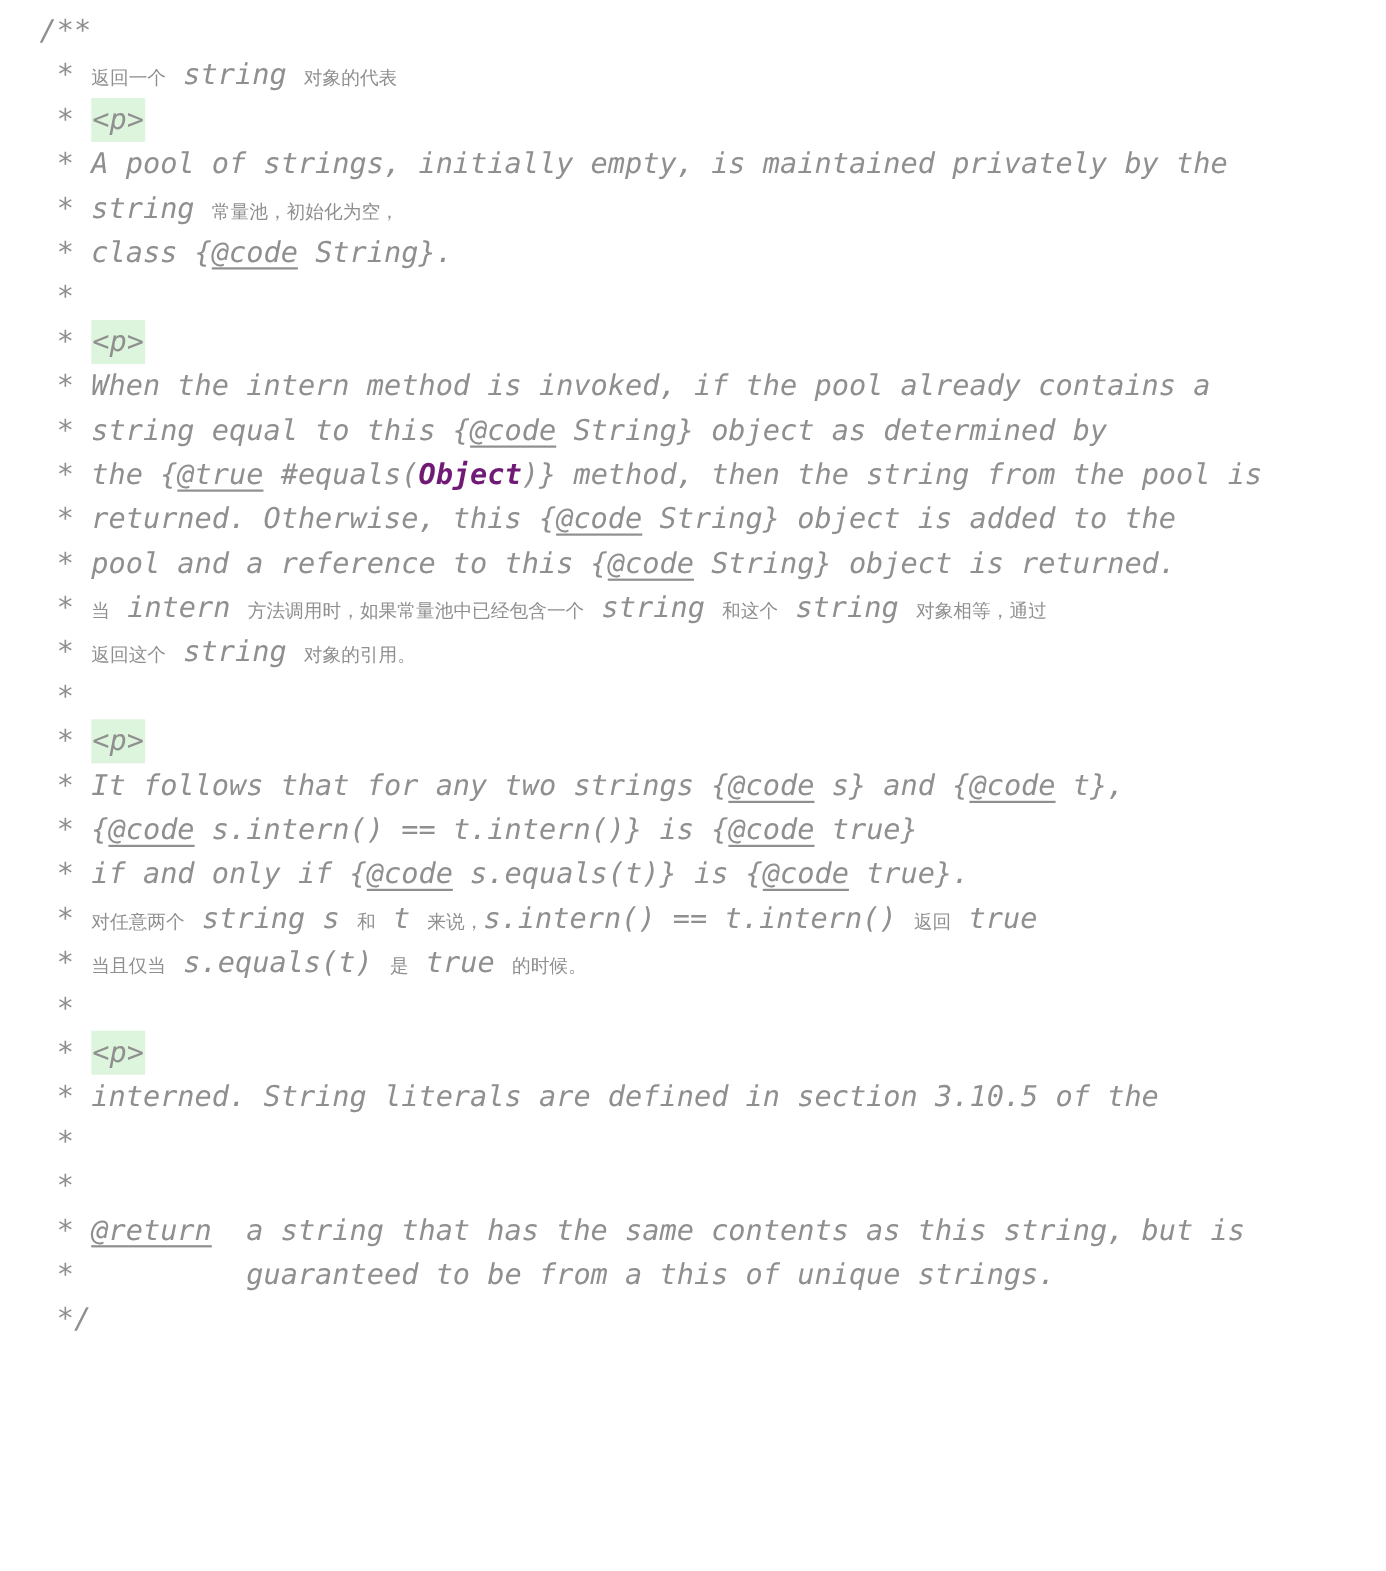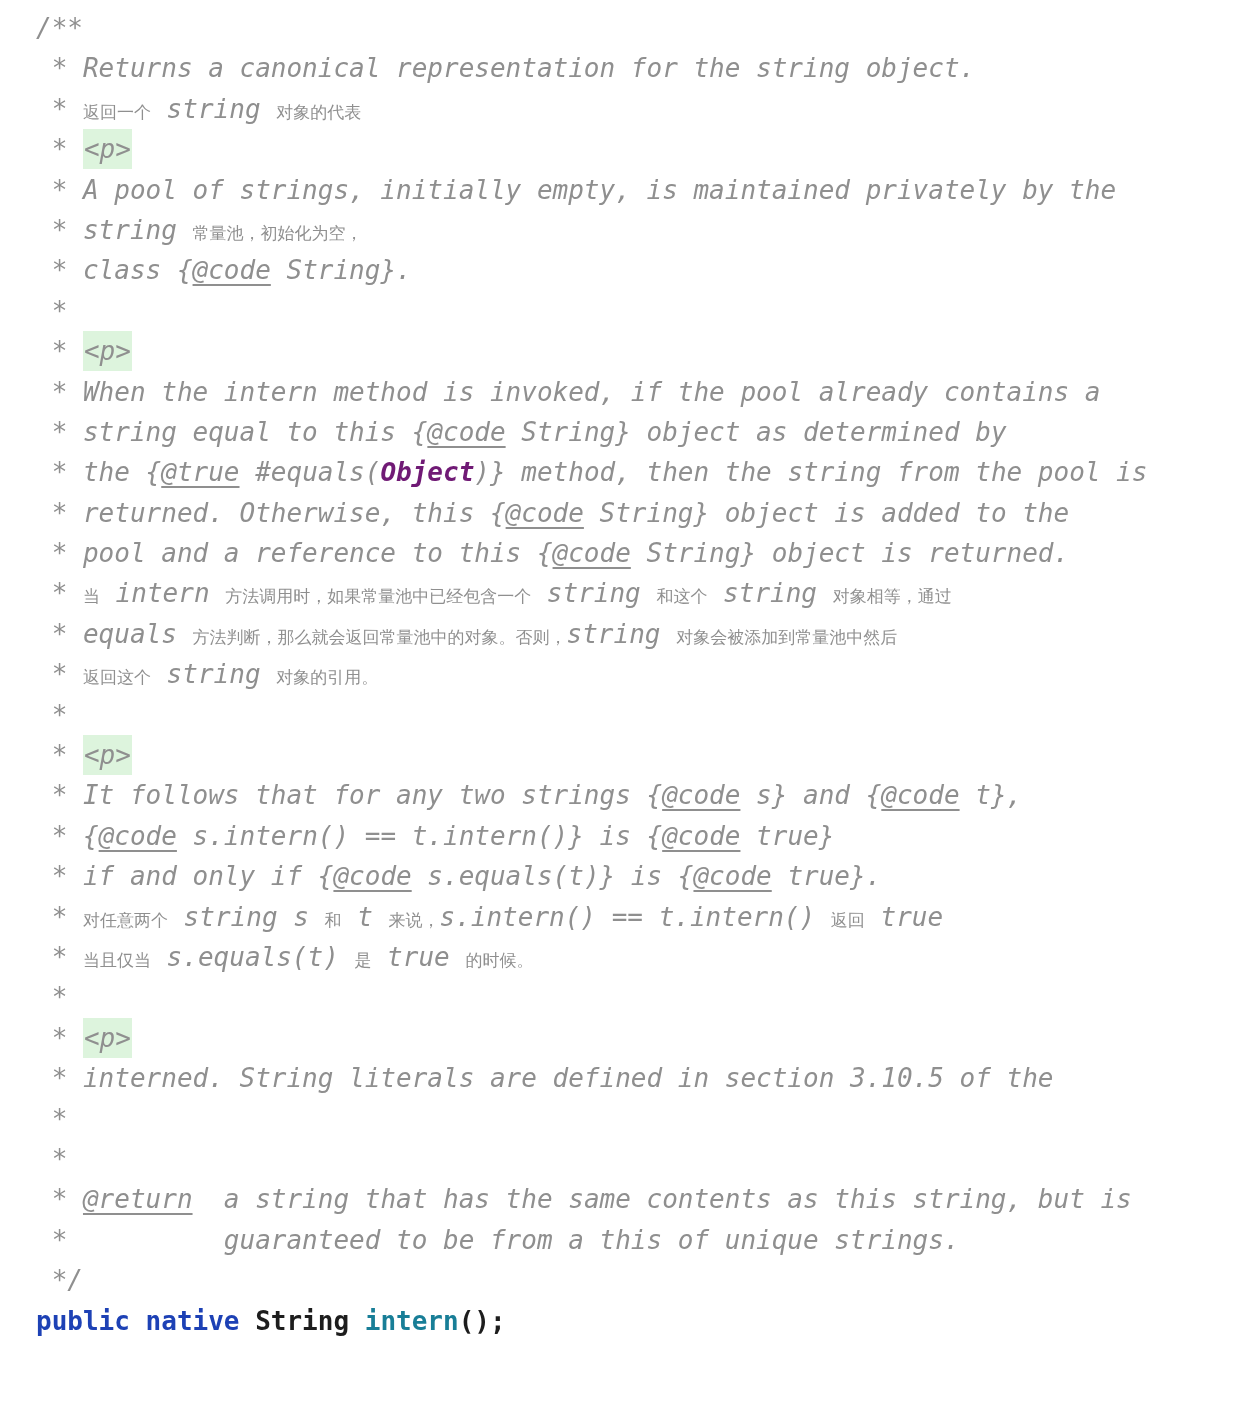--- a/index.html
+++ b/index.html
@@ -56,45 +56,42 @@
   .s-k { color: #1d41b5; font-weight: 700; }
   .s-t { color: #1d1d1d; font-weight: 700; }
   .s-m { color: #187e97; font-weight: 700; }
   .s-p { color: #1d1d1d; font-weight: 700; }
 </style>
 </head>
 <body>
 
 <div class="code-block">
     <div class="line"><span class="s-c">/**</span></div>
-    <div class="line"><span class="s-c"> * Returns a canonical representation for the string object.</span></div>
     <div class="line"><span class="s-c"> * </span><span class="s-z">返回一个</span><span class="s-c"> string </span><span class="s-z">对象的代表</span></div>
     <div class="line"><span class="s-c"> * </span><span class="s-g">&lt;p&gt;</span></div>
     <div class="line"><span class="s-c"> * A pool of strings, initially empty, is maintained privately by the</span></div>
     <div class="line"><span class="s-c"> * string </span><span class="s-z">常量池，初始化为空，</span></div>
     <div class="line"><span class="s-c"> * class {</span><span class="s-u">@code</span><span class="s-c"> String}.</span></div>
     <div class="line"><span class="s-c"> *</span></div>
     <div class="line"><span class="s-c"> * </span><span class="s-g">&lt;p&gt;</span></div>
     <div class="line"><span class="s-c"> * When the intern method is invoked, if the pool already contains a</span></div>
     <div class="line"><span class="s-c"> * string equal to this {</span><span class="s-u">@code</span><span class="s-c"> String} object as determined by</span></div>
     <div class="line"><span class="s-c"> * the {</span><span class="s-u">@true</span><span class="s-c"> #equals(</span><span class="s-b">Object</span><span class="s-c">)} method, then the string from the pool is</span></div>
     <div class="line"><span class="s-c"> * returned. Otherwise, this {</span><span class="s-u">@code</span><span class="s-c"> String} object is added to the</span></div>
     <div class="line"><span class="s-c"> * pool and a reference to this {</span><span class="s-u">@code</span><span class="s-c"> String} object is returned.</span></div>
     <div class="line"><span class="s-c"> * </span><span class="s-z">当</span><span class="s-c"> intern </span><span class="s-z">方法调用时，如果常量池中已经包含一个</span><span class="s-c"> string </span><span class="s-z">和这个</span><span class="s-c"> string </span><span class="s-z">对象相等，通过</span></div>
-    <div class="line"><span class="s-c"> * equals </span><span class="s-z">方法判断，那么就会返回常量池中的对象。否则，</span><span class="s-c">string </span><span class="s-z">对象会被添加到常量池中然后</span></div>
     <div class="line"><span class="s-c"> * </span><span class="s-z">返回这个</span><span class="s-c"> string </span><span class="s-z">对象的引用。</span></div>
     <div class="line"><span class="s-c"> *</span></div>
     <div class="line"><span class="s-c"> * </span><span class="s-g">&lt;p&gt;</span></div>
     <div class="line"><span class="s-c"> * It follows that for any two strings {</span><span class="s-u">@code</span><span class="s-c"> s} and {</span><span class="s-u">@code</span><span class="s-c"> t},</span></div>
     <div class="line"><span class="s-c"> * {</span><span class="s-u">@code</span><span class="s-c"> s.intern() == t.intern()} is {</span><span class="s-u">@code</span><span class="s-c"> true}</span></div>
     <div class="line"><span class="s-c"> * if and only if {</span><span class="s-u">@code</span><span class="s-c"> s.equals(t)} is {</span><span class="s-u">@code</span><span class="s-c"> true}.</span></div>
     <div class="line"><span class="s-c"> * </span><span class="s-z">对任意两个</span><span class="s-c"> string s </span><span class="s-z">和</span><span class="s-c"> t </span><span class="s-z">来说，</span><span class="s-c">s.intern() == t.intern() </span><span class="s-z">返回</span><span class="s-c"> true</span></div>
     <div class="line"><span class="s-c"> * </span><span class="s-z">当且仅当</span><span class="s-c"> s.equals(t) </span><span class="s-z">是</span><span class="s-c"> true </span><span class="s-z">的时候。</span></div>
     <div class="line"><span class="s-c"> *</span></div>
     <div class="line"><span class="s-c"> * </span><span class="s-g">&lt;p&gt;</span></div>
     <div class="line"><span class="s-c"> * interned. String literals are defined in section 3.10.5 of the</span></div>
     <div class="line"><span class="s-c"> *</span></div>
     <div class="line"><span class="s-c"> *</span></div>
     <div class="line"><span class="s-c"> * </span><span class="s-u">@return</span><span class="s-c">  a string that has the same contents as this string, but is</span></div>
     <div class="line"><span class="s-c"> *          guaranteed to be from a this of unique strings.</span></div>
     <div class="line"><span class="s-c"> */</span></div>
-    <div class="line"><span class="s-k">public </span><span class="s-k">native </span><span class="s-t">String </span><span class="s-m">intern</span><span class="s-p">();</span></div>
   </div>
 
 </body></html>

